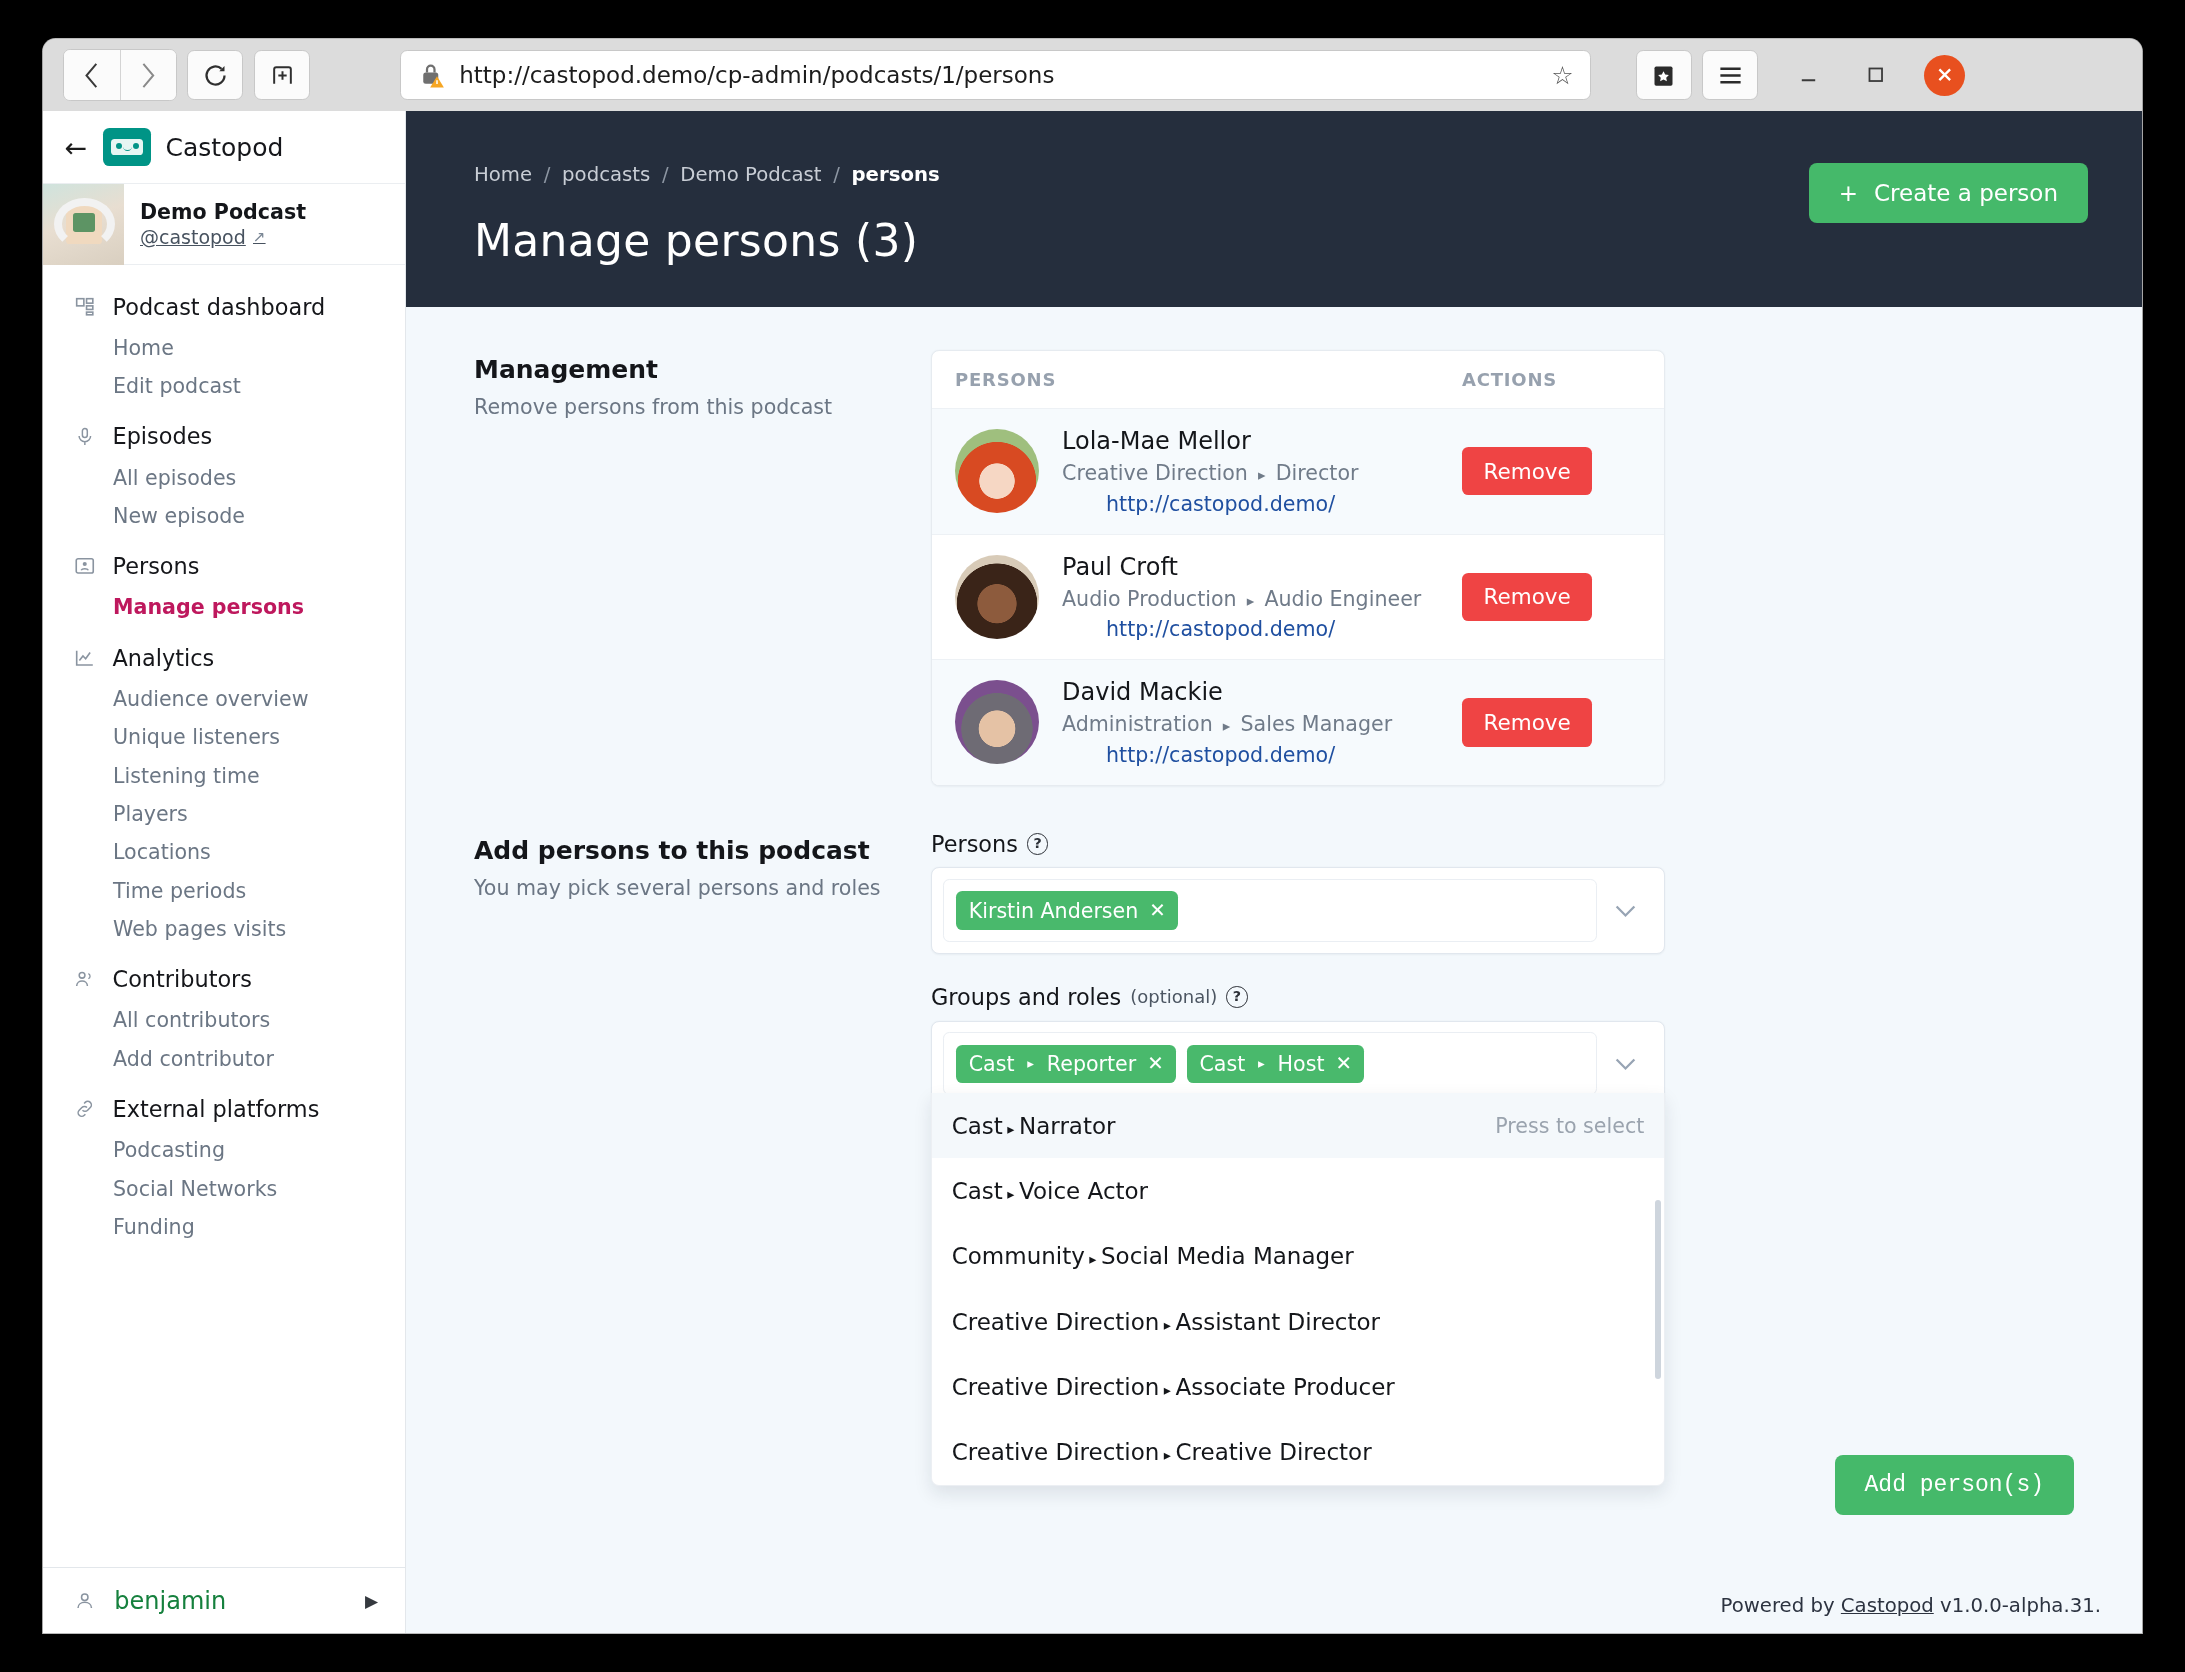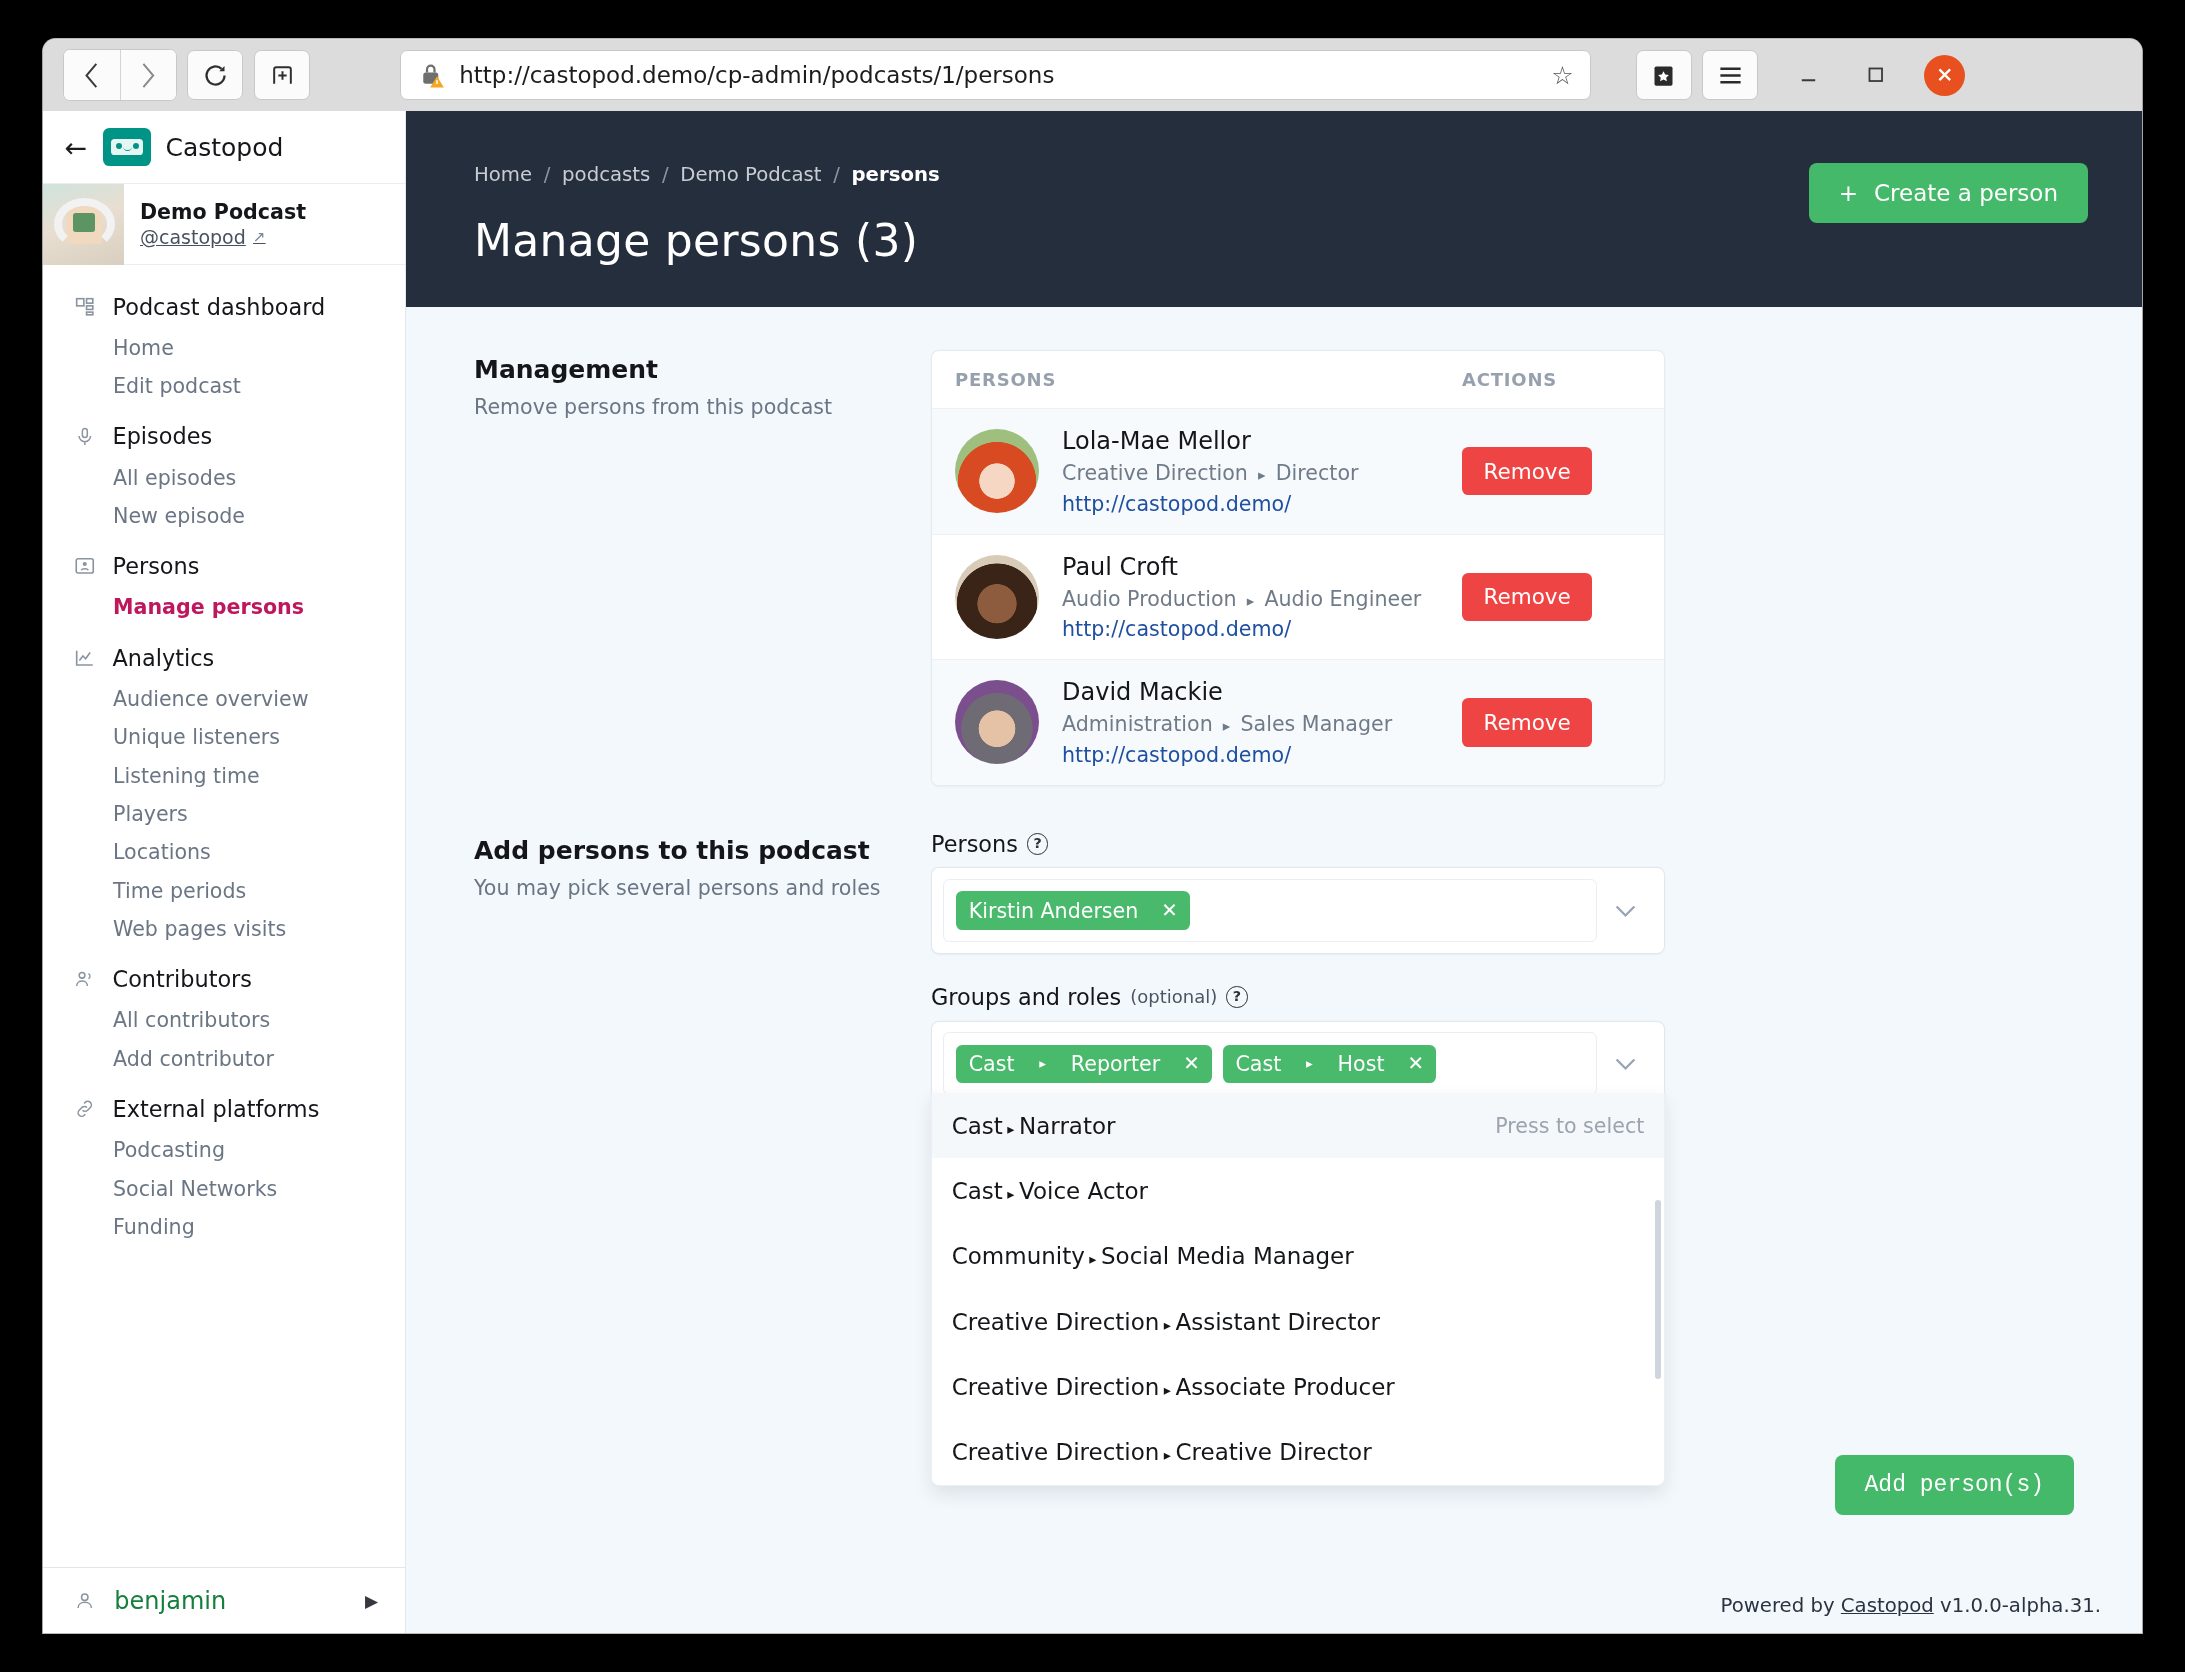--- a/index.html
+++ b/index.html
@@ -285,21 +285,21 @@
     background-size: cover; background-position: center;
     overflow: hidden; position: relative;
   }
   .av1 { background: radial-gradient(circle at 50% 62%, #f6d7c4 0 26%, #d84a22 27% 58%, #9fbf7e 59% 100%); }
   .av2 { background: radial-gradient(circle at 50% 58%, #8d5b3d 0 30%, #3a2418 31% 62%, #d8cbb8 63% 100%); }
   .av3 { background: radial-gradient(circle at 50% 58%, #e5c2a5 0 28%, #6e6b74 29% 55%, #7b4f8e 56% 100%); }
   .pinfo { flex: 1; min-width: 0; }
   .pname { font-size: 24px; color: #14161a; margin-bottom: 6.3px; }
   .prole { font-size: 20.6px; color: #707b89; margin-bottom: 6.3px; }
   .prole .arr { color: #707b89; font-size: 15px; padding: 0 3.6px; }
-  .plink { font-size: 20.6px; color: #1f4fa0; text-decoration: none; cursor: pointer; }
+  .plink { font-size: 20.6px; color: #1f4fa0; text-decoration: none; cursor: pointer; margin-left: 44px; }
   .pact { width: 179px; display: flex; }
   .btn-red {
     background: #ef4444; color: #fff; border: none;
     border-radius: 6.3px; font-size: 21.5px;
     padding: 11.6px 21.5px; cursor: pointer; font-family: inherit;
   }
 
   .field { margin-bottom: 30px; position: relative; }
   .flabel {
     font-size: 22.4px; color: #14161a; margin-bottom: 10.7px;
@@ -327,21 +327,21 @@
     border-radius: 6.3px;
     min-height: 63px;
     display: flex; align-items: center; flex-wrap: wrap; gap: 10.7px;
     padding: 7.2px 12.5px;
   }
   .chip {
     background: #49b96c; color: #fff;
     border-radius: 6.3px;
     font-size: 20.6px;
     padding: 7.2px 12.5px;
-    display: inline-flex; align-items: center; gap: 23px;
+    display: inline-flex; align-items: center; gap: 11px;
     cursor: pointer;
   }
   .chip .arr { font-size: 13.4px; padding: 0 1.8px; }
   .chip .x { font-size: 19.7px; }
   .ms-caret {
     width: 56px; flex: 0 0 56px;
     display: flex; align-items: center; justify-content: center;
     color: #97a4b4; font-size: 23px; cursor: pointer;
   }
   .dropdown {

